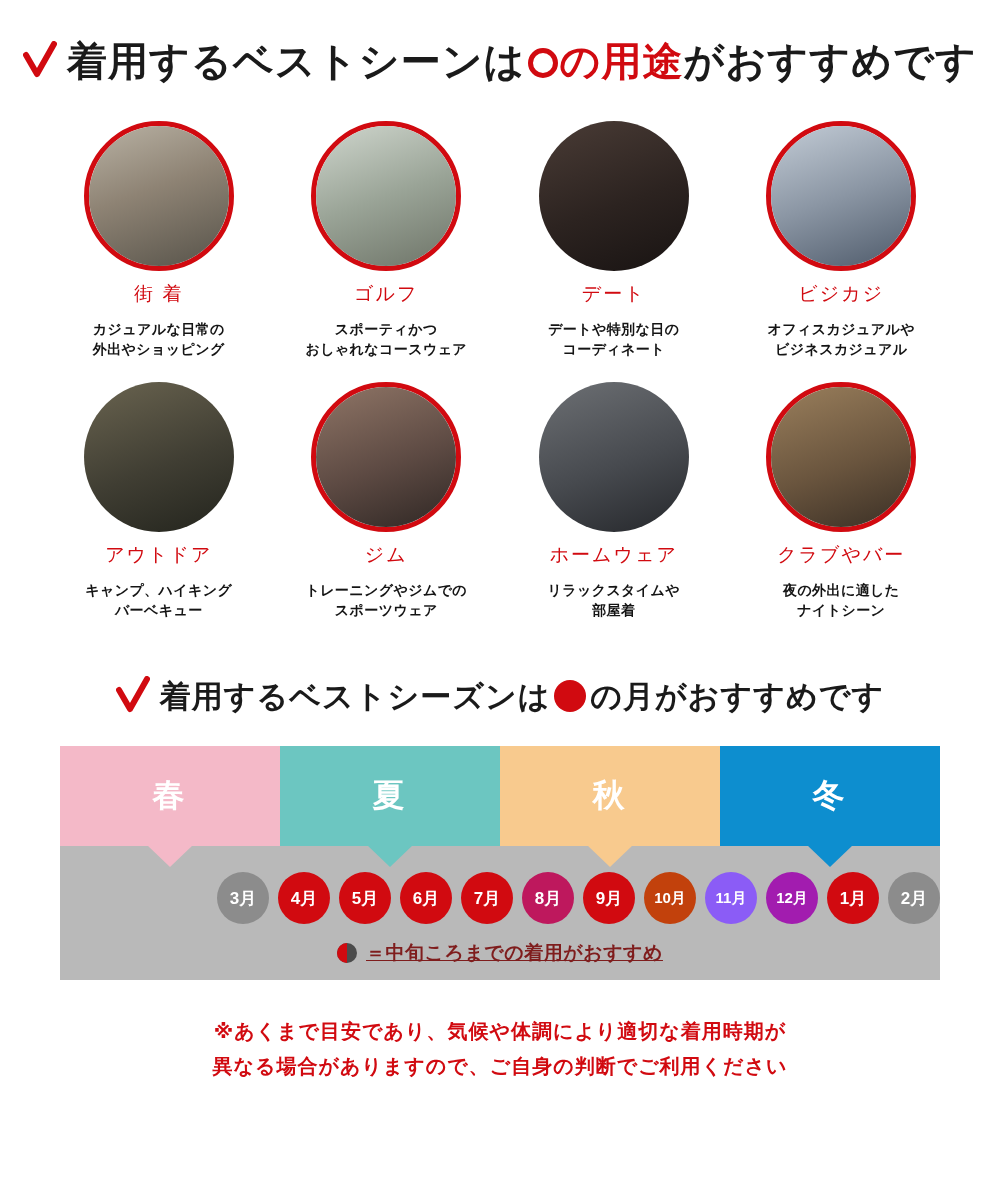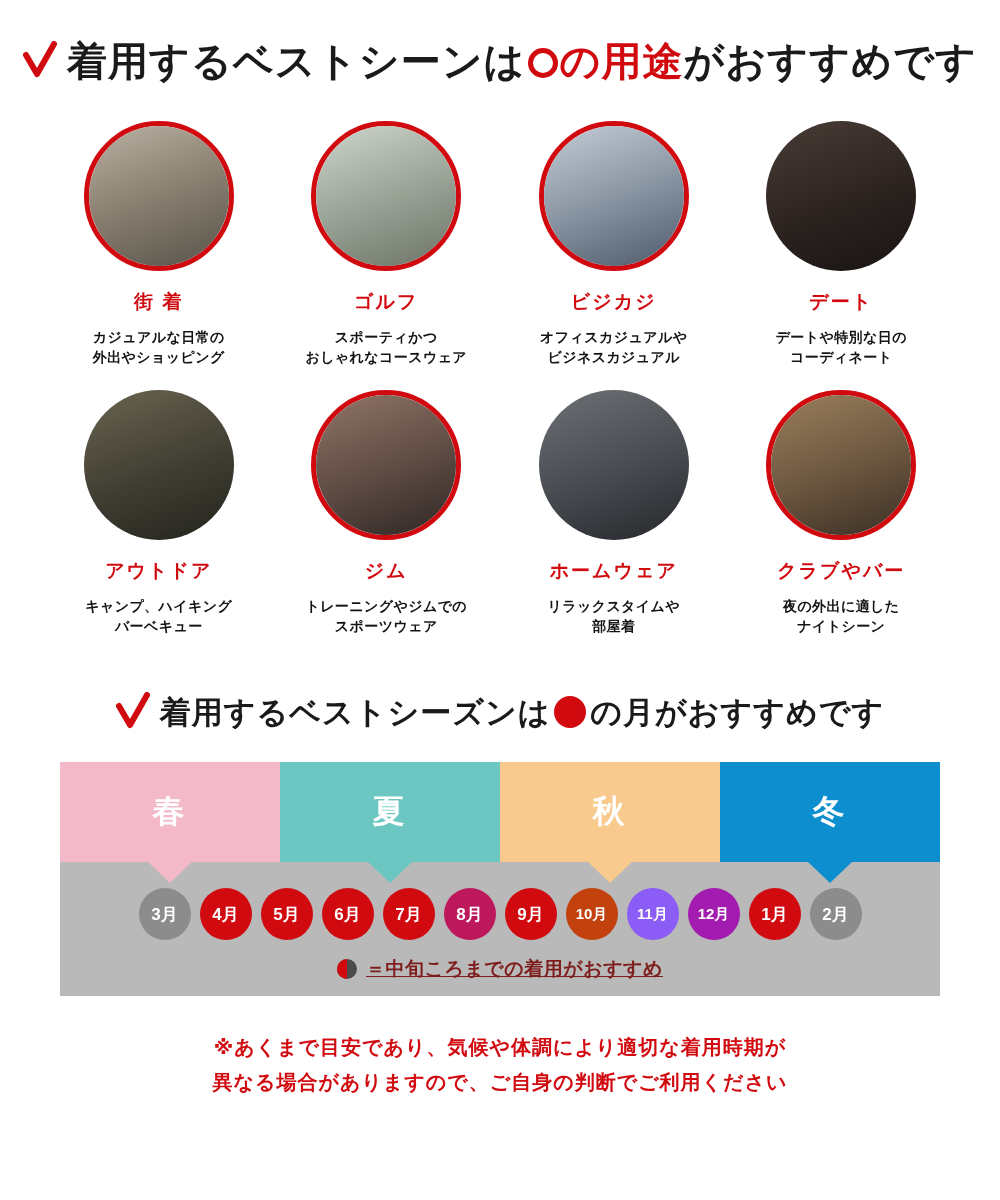--- a/index.html
+++ b/index.html
@@ -84,23 +84,23 @@
   .scene-photo.ring {
     border: 5px solid #d10a10;
     box-sizing: border-box;
   }
   .scene-photo .ph {
     position: absolute;
     inset: 0;
     background: #8b8b86;
   }
   .scene-title {
-    margin-top: 18px;
+    margin-top: 10px;
     font-size: 19px;
-    font-weight: bold;
+    font-weight: normal;
     color: #d10a10;
     letter-spacing: 2px;
   }
   .scene-desc {
     margin-top: 12px;
     font-size: 14px;
     font-weight: bold;
     line-height: 1.45;
     text-align: center;
     color: #141414;
@@ -144,21 +144,21 @@
     border-left: 23px solid transparent;
     border-right: 23px solid transparent;
     border-top: 22px solid currentColor;
   }
   .months-band {
     background: #b9b9b9;
     padding: 26px 0 14px;
   }
   .months-row {
     display: flex;
-    justify-content: center;
+    justify-content: flex-end;
     gap: 9px;
   }
   .month-chip {
     width: 52px;
     height: 52px;
     border-radius: 50%;
     display: flex;
     align-items: center;
     justify-content: center;
     color: #ffffff;
@@ -234,33 +234,33 @@
 
   <div class="scene-cell">
     <div class="scene-photo ring">
       <div class="ph" style="background:linear-gradient(160deg,#cfd6cd 0%,#9aa497 50%,#6e7468 100%)"></div>
     </div>
     <div class="scene-title">ゴルフ</div>
     <div class="scene-desc">スポーティかつ<br>おしゃれなコースウェア</div>
   </div>
 
   <div class="scene-cell">
+    <div class="scene-photo">
+      <div class="ph" style="background:linear-gradient(160deg,#4a3c36 0%,#2c2320 55%,#181312 100%)"></div>
+    </div>
+    <div class="scene-title">デート</div>
+    <div class="scene-desc">デートや特別な日の<br>コーディネート</div>
+  </div>
+
+  <div class="scene-cell">
     <div class="scene-photo ring">
       <div class="ph" style="background:linear-gradient(160deg,#c3ccd6 0%,#8b96a4 50%,#4f5b6b 100%)"></div>
     </div>
     <div class="scene-title">ビジカジ</div>
     <div class="scene-desc">オフィスカジュアルや<br>ビジネスカジュアル</div>
-  </div>
-
-  <div class="scene-cell">
-    <div class="scene-photo">
-      <div class="ph" style="background:linear-gradient(160deg,#4a3c36 0%,#2c2320 55%,#181312 100%)"></div>
-    </div>
-    <div class="scene-title">デート</div>
-    <div class="scene-desc">デートや特別な日の<br>コーディネート</div>
   </div>
 
   <div class="scene-cell">
     <div class="scene-photo">
       <div class="ph" style="background:linear-gradient(160deg,#6a6450 0%,#403e33 55%,#23241d 100%)"></div>
     </div>
     <div class="scene-title">アウトドア</div>
     <div class="scene-desc">キャンプ、ハイキング<br>バーベキュー</div>
   </div>
 

